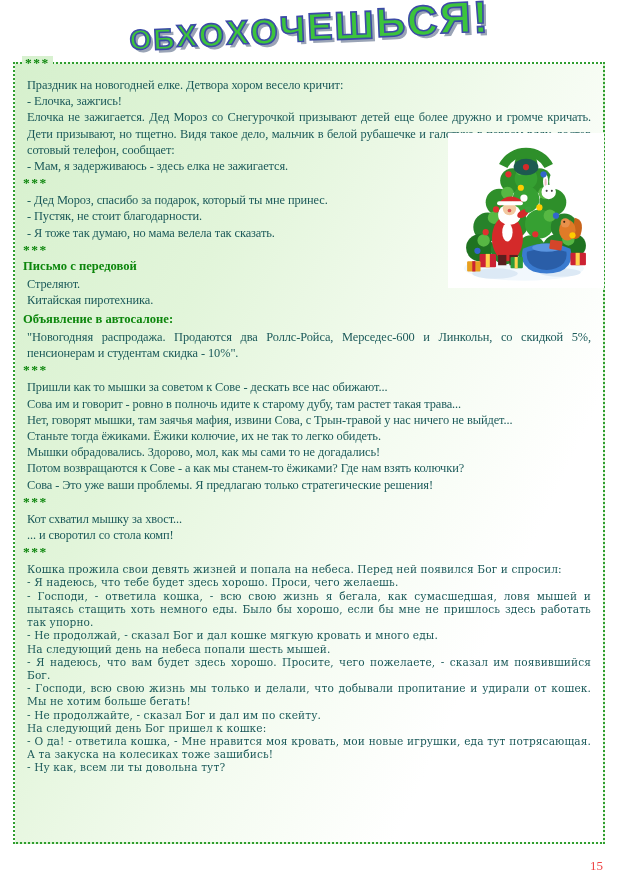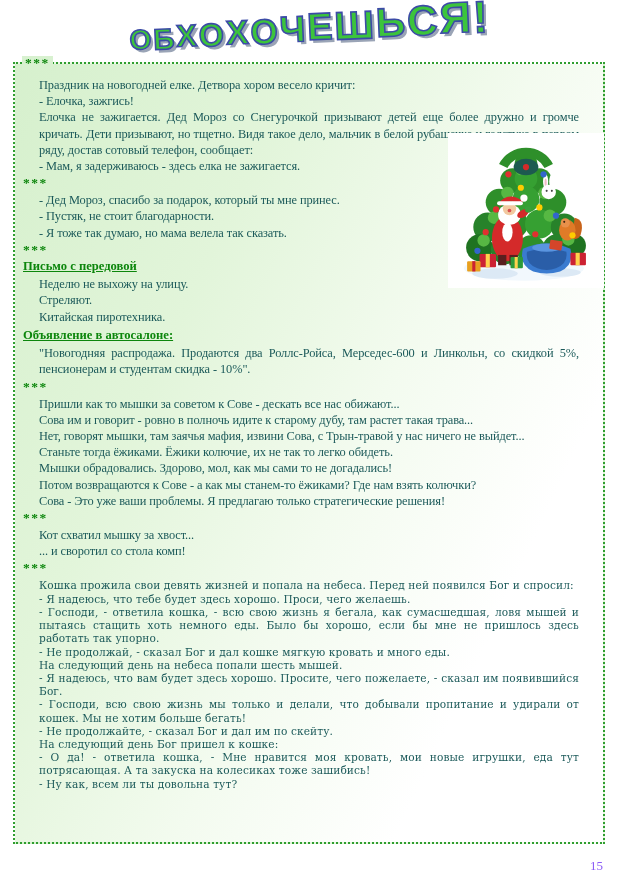--- a/index.html
+++ b/index.html
@@ -60,52 +60,51 @@
     margin: 0;
     padding: 0 3px;
     background: #d8f1d0;
   }
   .para {
     color: #1c5a5a;
     font-size: 12.4px;
     line-height: 16.2px;
     letter-spacing: -0.1px;
     text-align: justify;
-    margin: 2px 16px;
+    margin: 2px 4px;
   }
   .para .line { min-height: 16.2px; }
   .para.alt {
     font-family: "DejaVu Serif", serif;
     font-size: 10.6px;
     line-height: 13.2px;
     letter-spacing: 0.1px;
     margin-top: 4px;
   }
   .para.alt .line { min-height: 13.2px; }
   .heading {
     color: #0c860c;
     font-weight: bold;
-    text-decoration: underline;
     font-size: 12.6px;
     line-height: 16.4px;
     margin: 1px 0;
   }
   
   .clipart {
     position: absolute;
     top: 133px; right: 13px;
     width: 156px; height: 155px;
     background: #ffffff;
   }
   .clipart svg { width: 100%; height: 100%; display: block; }
   
   .page-number {
     position: absolute;
     right: 14px; top: 858px;
-    color: #8b5cf6;
+    color: #ef4444;
     font-size: 13px;
     font-family: "Liberation Serif", serif;
   }
 </style>
 </head>
 <body>
 
 <div class="page">
 
   <div class="title-wrap" id="title"><span class="title-letter" style="font-size: 28px;">О</span><span class="title-letter" style="font-size: 29.4px;">Б</span><span class="title-letter" style="font-size: 30.8px;">Х</span><span class="title-letter" style="font-size: 32.3px;">О</span><span class="title-letter" style="font-size: 33.7px;">Х</span><span class="title-letter" style="font-size: 35.1px;">О</span><span class="title-letter" style="font-size: 36.5px;">Ч</span><span class="title-letter" style="font-size: 37.9px;">Е</span><span class="title-letter" style="font-size: 39.3px;">Ш</span><span class="title-letter" style="font-size: 40.8px;">Ь</span><span class="title-letter" style="font-size: 42.2px;">С</span><span class="title-letter" style="font-size: 43.6px;">Я</span><span class="title-letter" style="font-size: 45px;">!</span></div>
@@ -120,21 +119,20 @@
       </div>
       <div class="sep">***</div>
       <div class="para">
         <div class="line">- Дед Мороз, спасибо за подарок, который ты мне принес.</div>
         <div class="line">- Пустяк, не стоит благодарности.</div>
         <div class="line">- Я тоже так думаю, но мама велела так сказать.</div>
       </div>
       <div class="sep">***</div>
       <div class="heading">Письмо с передовой</div>
       <div class="para">
-        <div class="line">Неделю не выхожу на улицу.</div>
         <div class="line">Стреляют.</div>
         <div class="line">Китайская пиротехника.</div>
       </div>
       <div class="heading">Объявление в автосалоне:</div>
       <div class="para">
         <div class="line">"Новогодняя распродажа. Продаются два Роллс-Ройса, Мерседес-600 и Линкольн, со скидкой 5%, пенсионерам и студентам скидка - 10%".</div>
       </div>
       <div class="sep">***</div>
       <div class="para">
         <div class="line">Пришли как то мышки за советом к Сове - дескать все нас обижают...</div>

